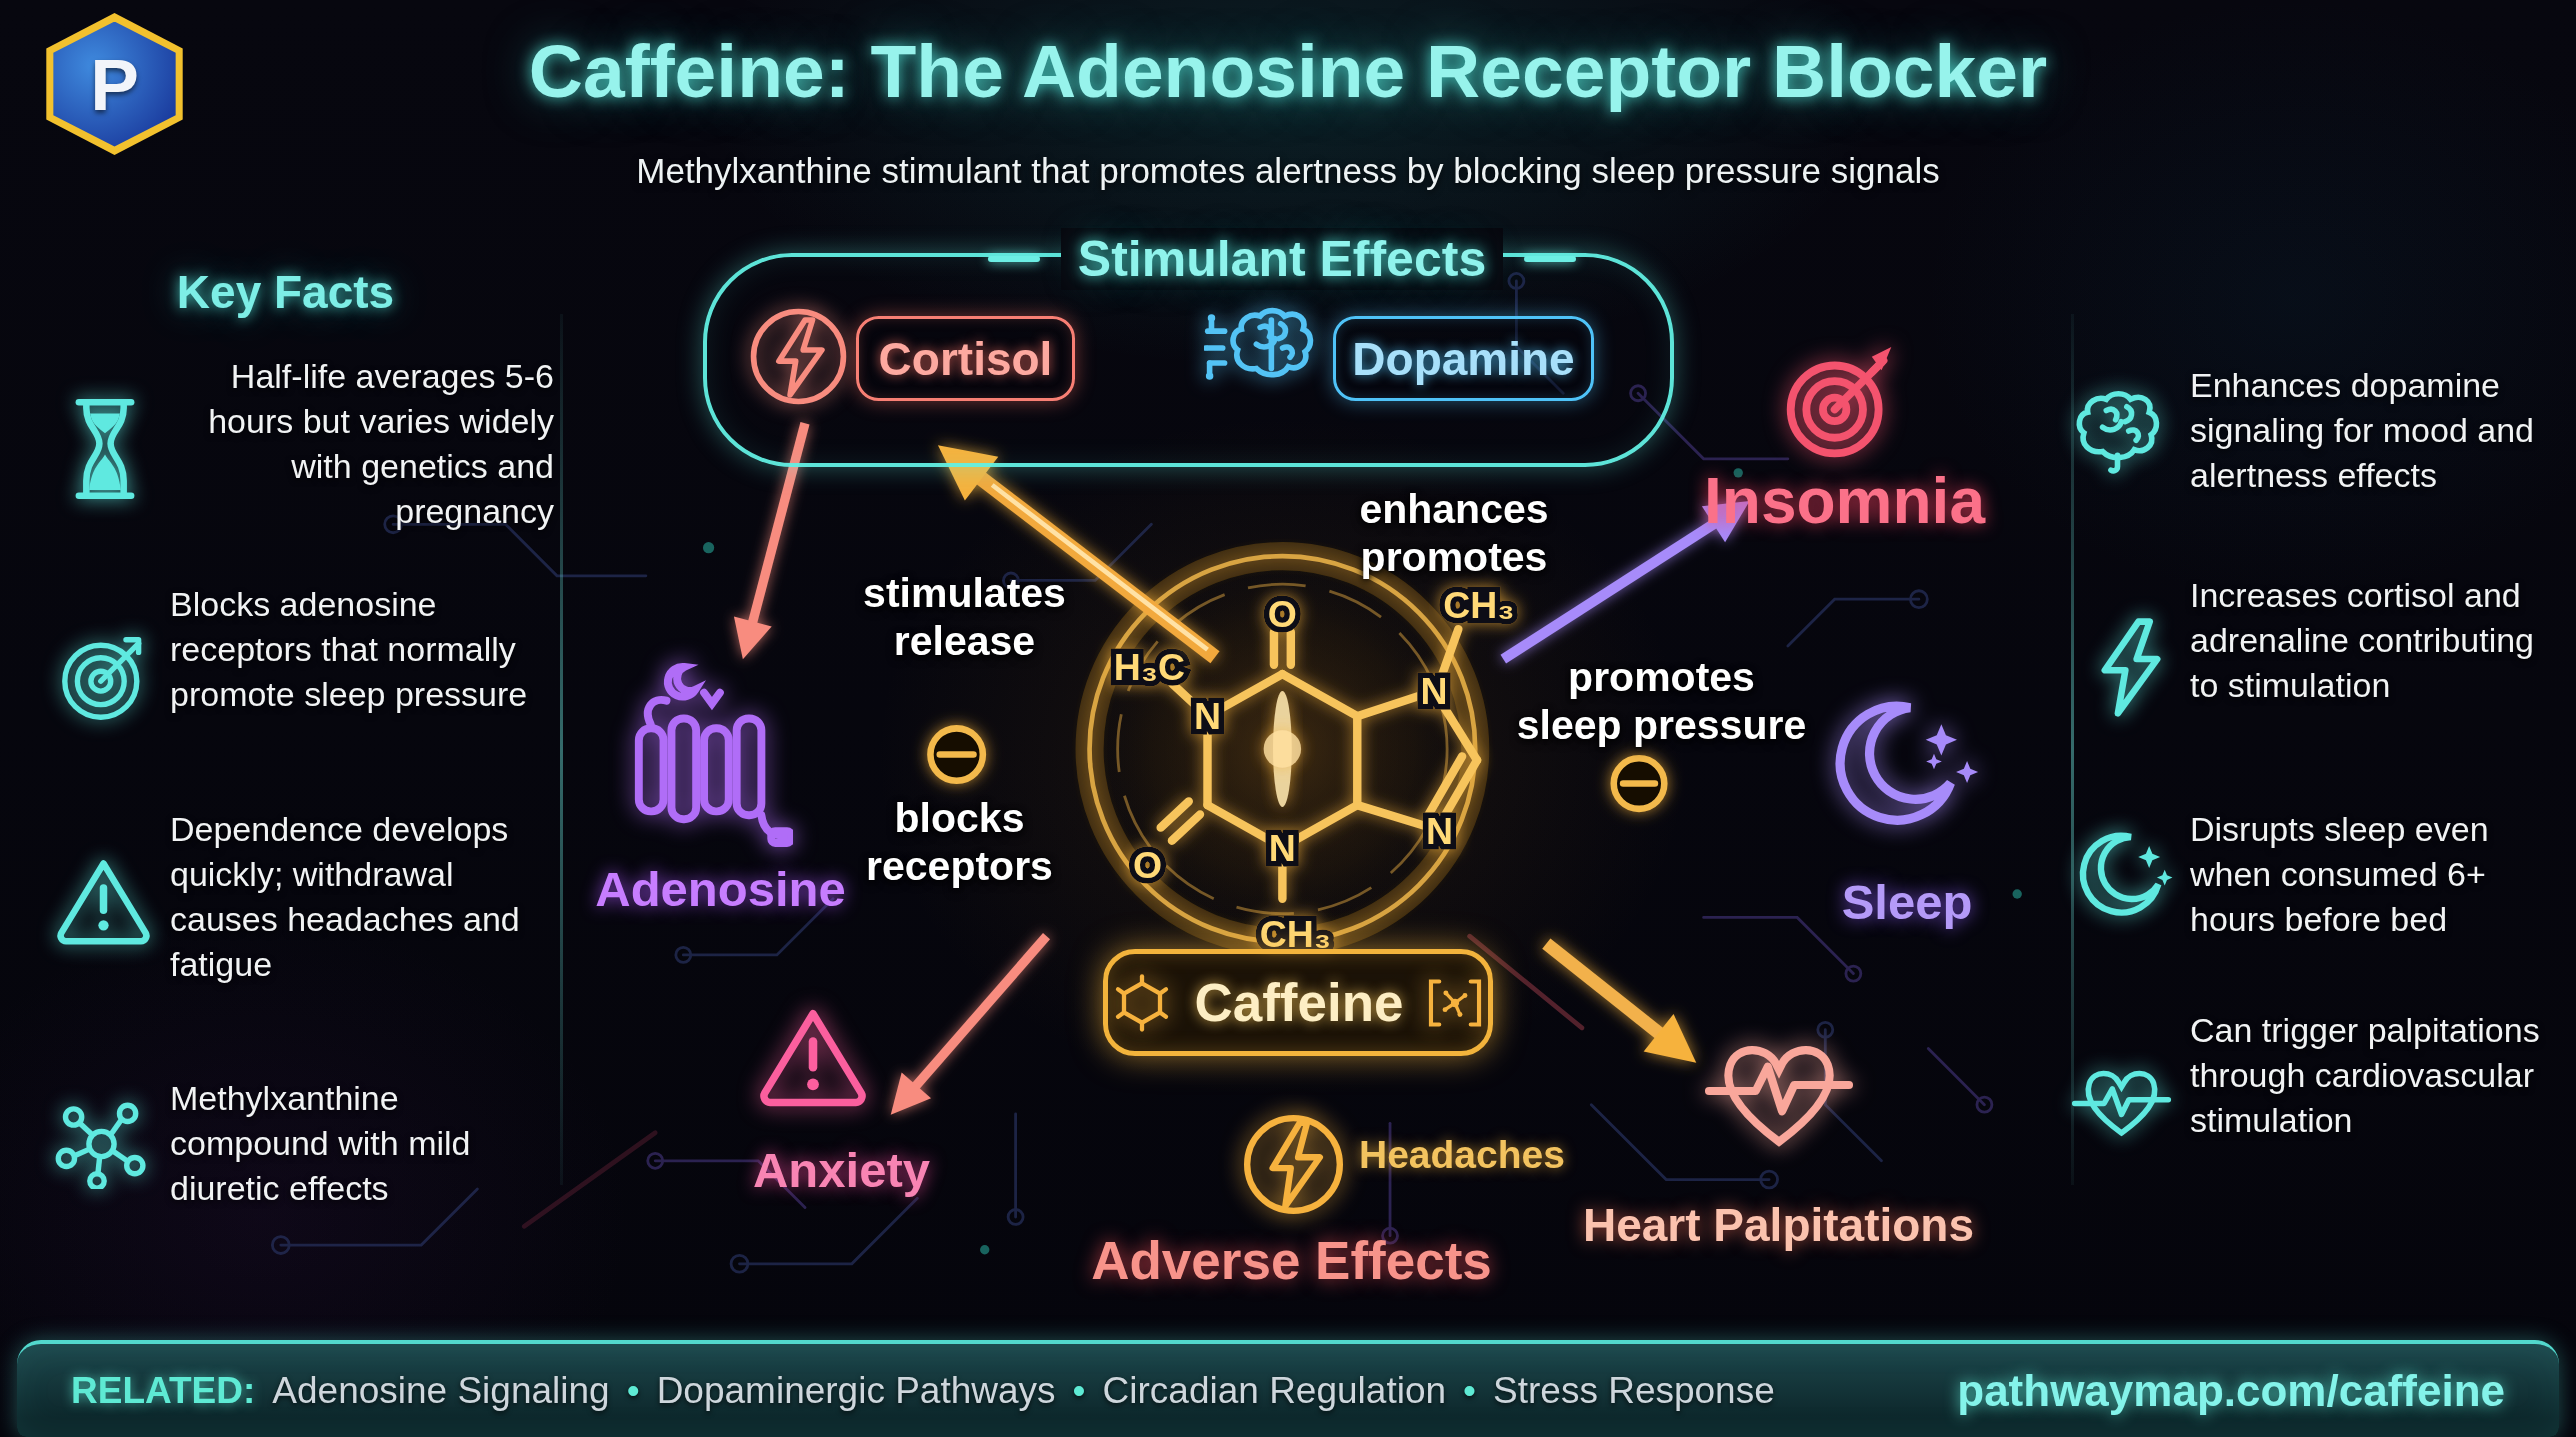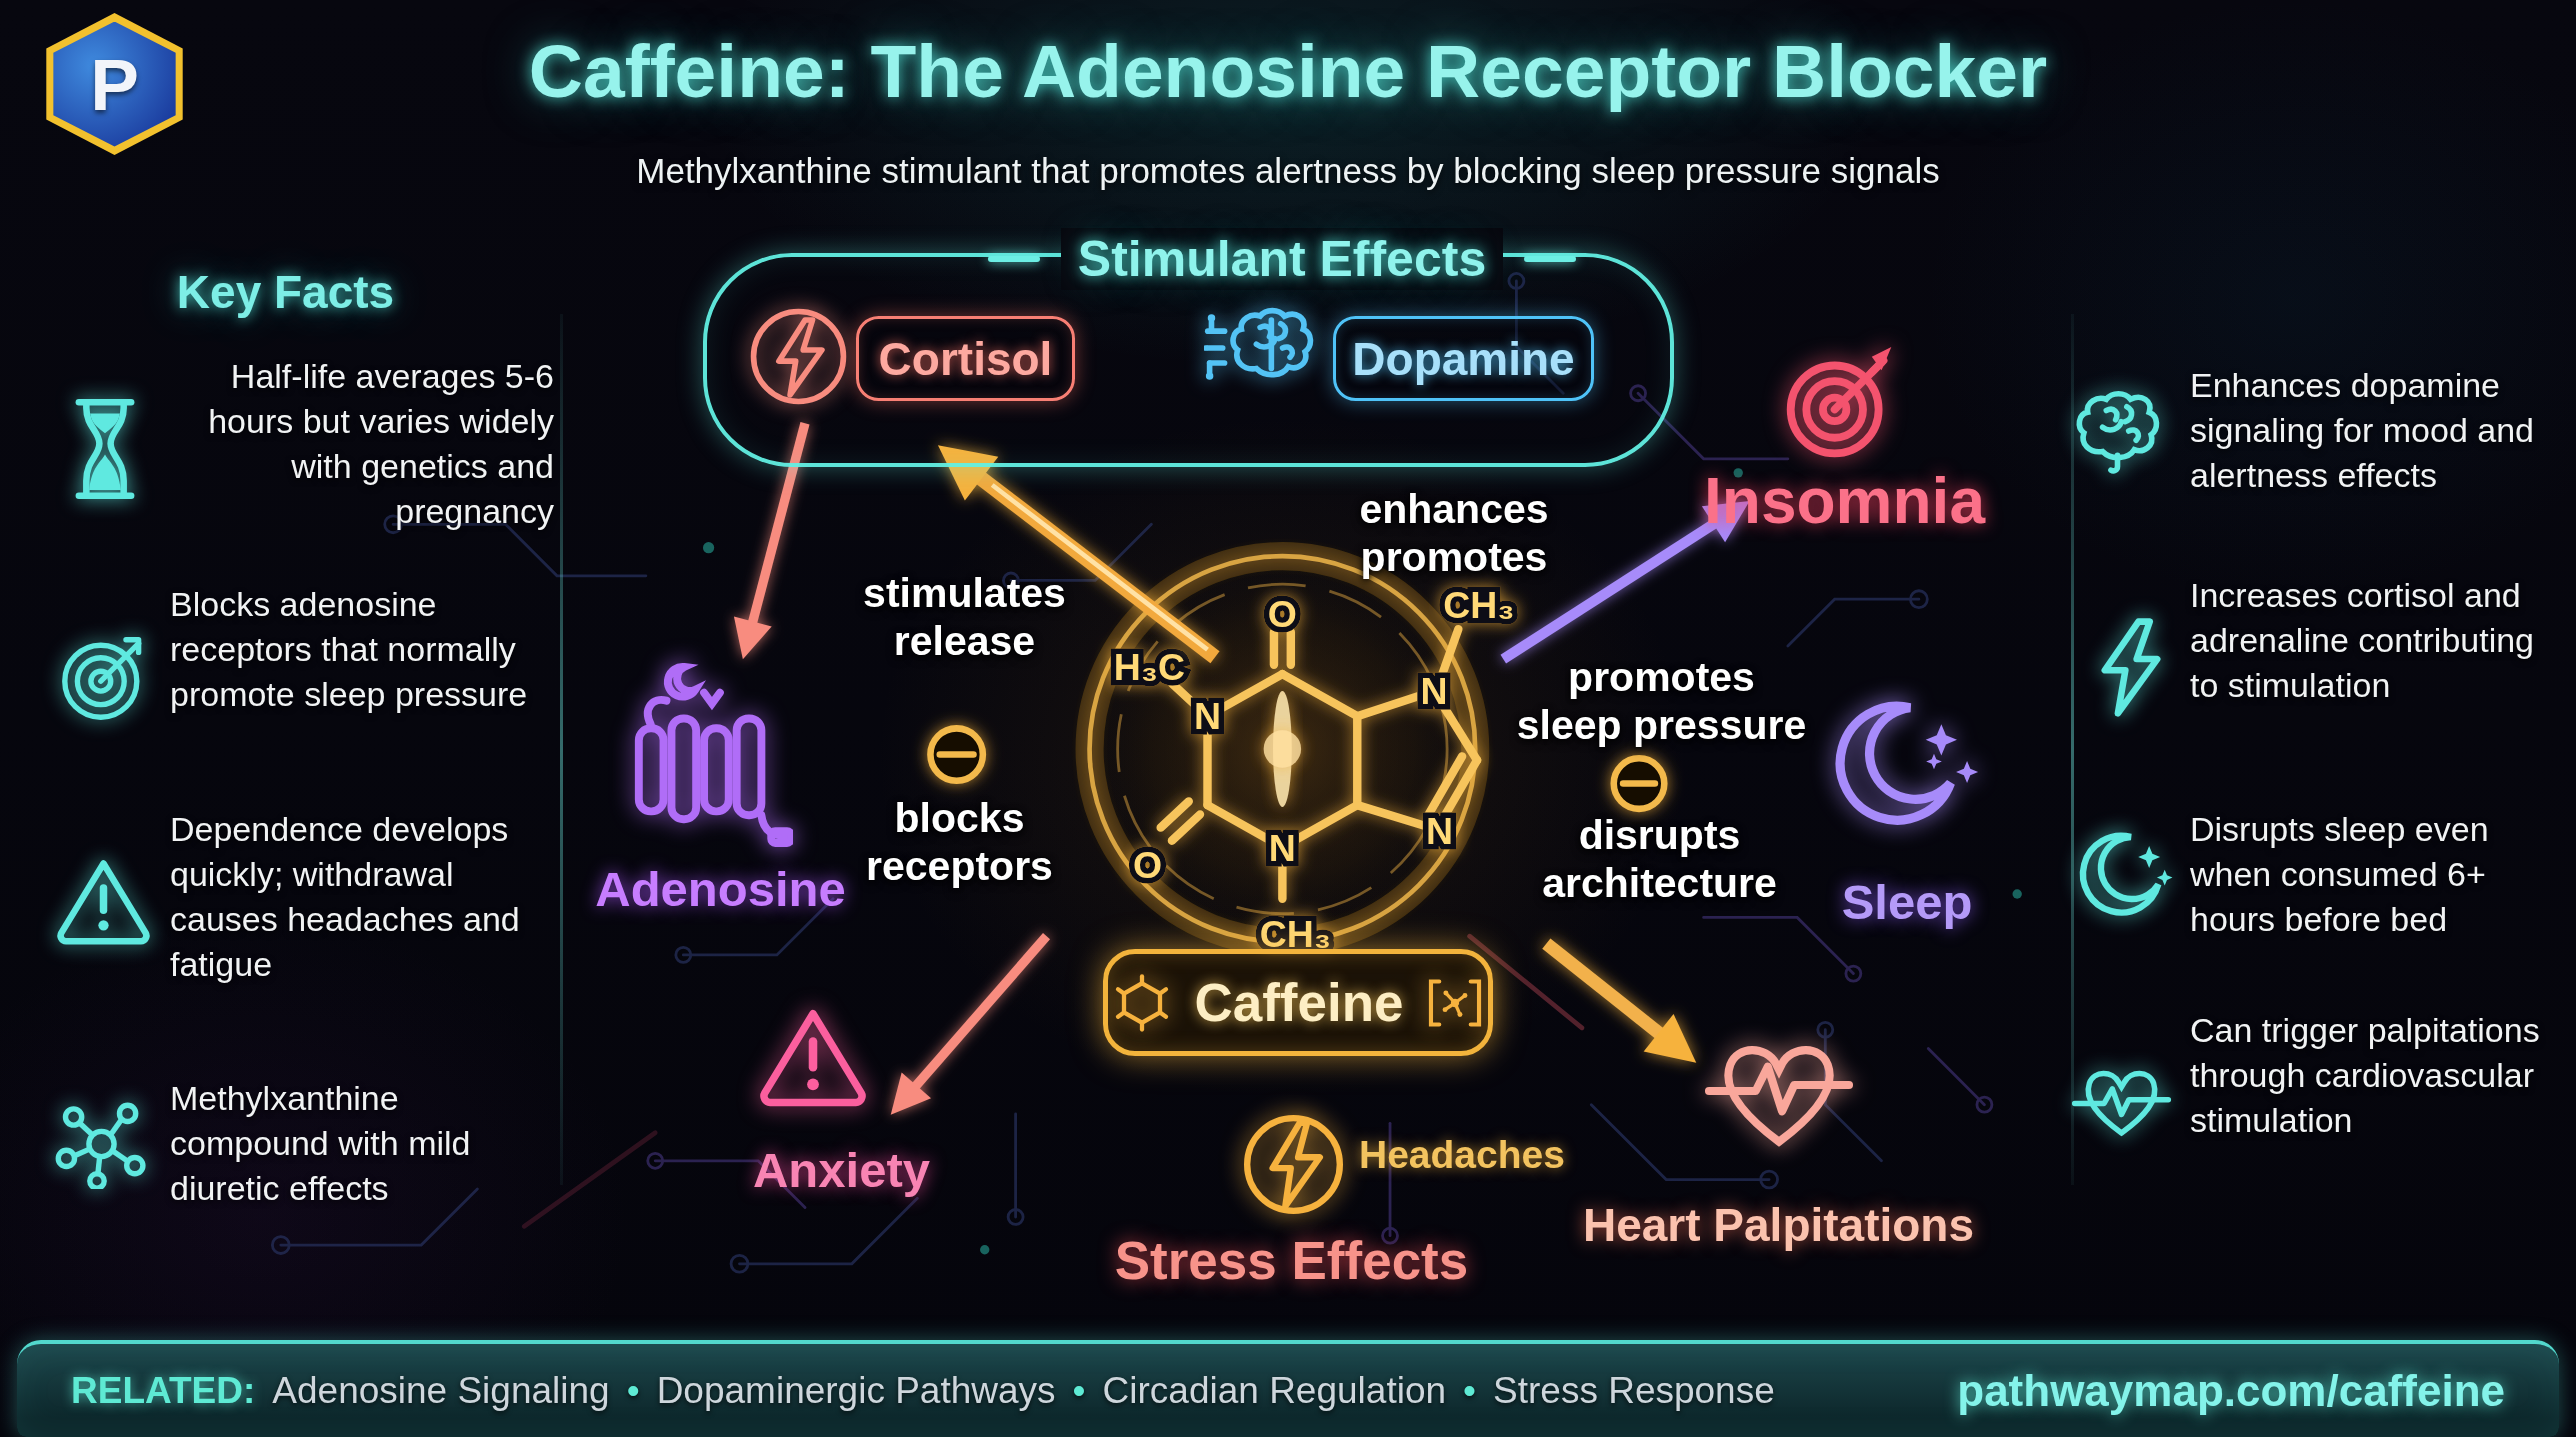--- a/index.html
+++ b/index.html
@@ -393,22 +393,20 @@
   </div>
 
   <div class="abs edge-label" style="left:824px;top:569px;width:281px;">stimulates
 release</div>
   <div class="abs edge-label" style="left:1309px;top:485px;width:290px;">enhances
 promotes</div>
   <div class="abs edge-label" style="left:819px;top:794px;width:281px;">blocks
 receptors</div>
   <div class="abs edge-label" style="left:1507px;top:653px;width:309px;">promotes
 sleep pressure</div>
-  <div class="abs edge-label" style="left:1505px;top:811px;width:309px;">disrupts
-architecture</div>
 
   <div class="abs" style="left:625px;top:651px;">
     <svg class="i-purple" viewBox="0 0 170 210" width="168" height="208">
       <g fill="none" stroke="currentColor" stroke-width="8" stroke-linecap="round">
         <path d="M26 74 C18 58 28 46 42 50"></path>
         <path d="M60 16 a15 15 0 1 0 11 23 a11 11 0 1 1 -11 -23 z"></path>
         <path d="M80 42 l8 11 8 -11"></path>
         <rect x="14" y="78" width="25" height="84" rx="12"></rect>
         <rect x="47" y="68" width="25" height="102" rx="12"></rect>
         <rect x="80" y="78" width="25" height="84" rx="12"></rect>
@@ -493,21 +491,21 @@
     </svg>
   </div>
 
   <div class="abs" style="left:1239px;top:1110px;">
     <svg class="i-gold" viewBox="0 0 120 120" width="109" height="109">
       <circle cx="60" cy="60" r="51" fill="none" stroke="currentColor" stroke-width="7"></circle>
       <path fill="none" stroke="currentColor" stroke-width="7" stroke-linejoin="round" d="M67 14 L37 64 H57 L51 106 L89 52 H65 L75 14 Z"></path>
     </svg>
   </div>
   <div class="abs node-label lbl-headaches" style="left:1359px;top:1133px;width:300px;">Headaches</div>
-  <div class="abs node-label lbl-adverse" style="left:1067px;top:1230px;width:449px;">Stress Effects</div>
+  <div class="abs node-label lbl-adverse" style="left:1067px;top:1230px;width:449px;">Adverse Effects</div>
 
   <div class="abs footer">
     <div class="footer-left">
       <span class="rel">RELATED:</span>
       <span>Adenosine Signaling</span>
       <span class="sep">•</span>
       <span>Dopaminergic Pathways</span>
       <span class="sep">•</span>
       <span>Circadian Regulation</span>
       <span class="sep">•</span>

